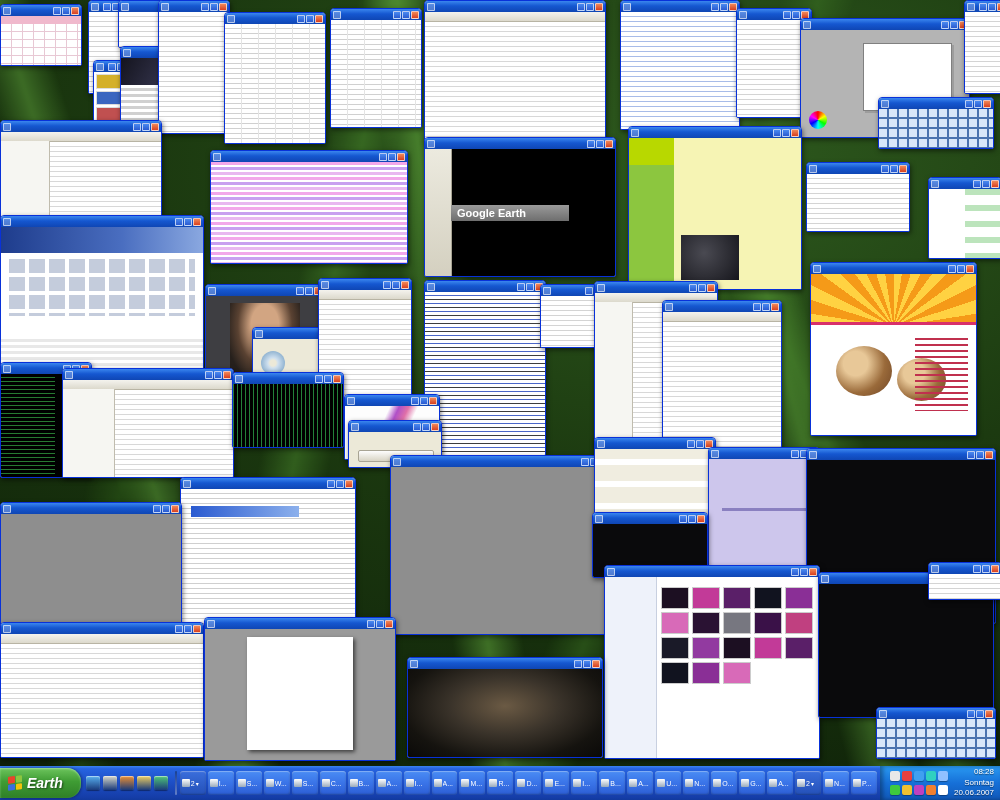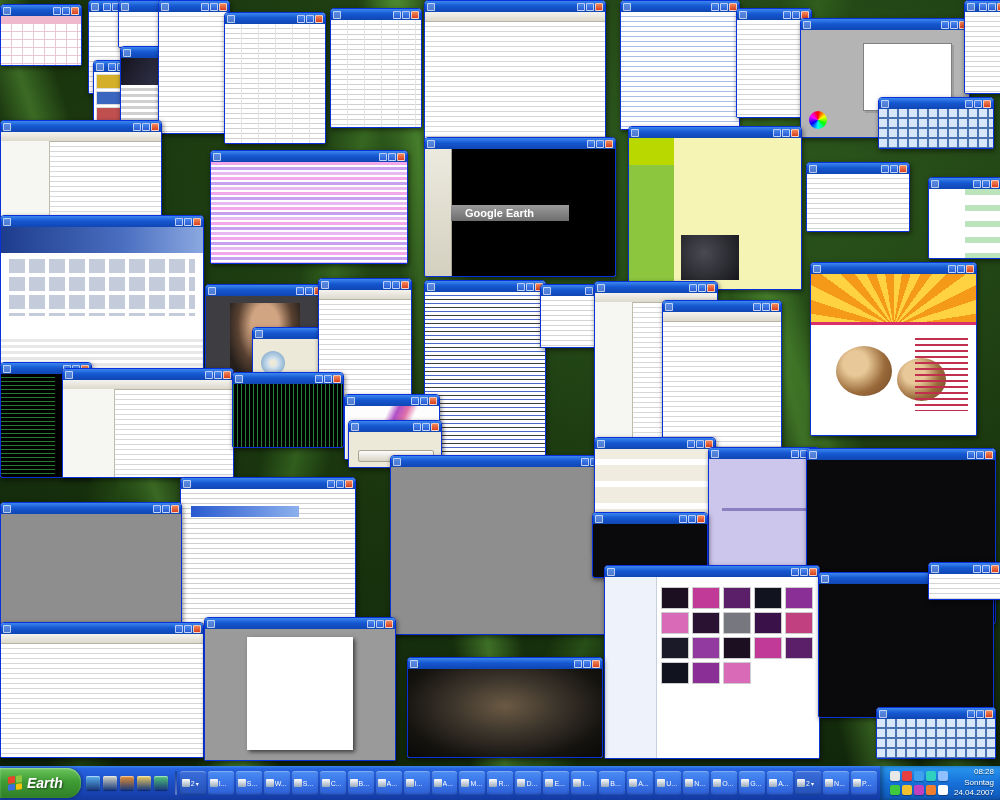--- a/index.html
+++ b/index.html
@@ -28,21 +28,21 @@
   .k-proclist{background:repeating-linear-gradient(180deg,#f2a8ea 0 3px,#ffffff 3px 5px,#c8a0f0 5px 8px,#ffffff 8px 10px,#e8b8f0 10px 13px,#ffffff 13px 15px);}
   .k-filelist,.k-editor,.k-explorer{background:repeating-linear-gradient(180deg,#fff 0 4px,#d8d8d8 4px 5px);}
   .k-filelist::before,.k-editor::before,.k-explorer::before{content:"";position:absolute;left:0;top:0;right:0;height:9px;
     background:linear-gradient(#f4f3ee,#dcd9cc);border-bottom:1px solid #b8b4a4;}
   .k-explorer::after{content:"";position:absolute;left:0;top:9px;bottom:0;width:30%;background:#f6f6f2;border-right:1px solid #c0bcae;}
   .k-terminal{background-color:#000;background-image:repeating-linear-gradient(180deg,transparent 0 3px,rgba(70,220,90,.55) 3px 4px);background-size:60% 100%;background-repeat:no-repeat;}
   .k-matrix{background-color:#000;background-image:repeating-linear-gradient(90deg,rgba(70,255,110,.5) 0 1px,transparent 1px 4px);}
   .k-ge{background:#000;}
   .k-ge::before{content:"";position:absolute;left:0;top:0;bottom:0;width:26px;background:linear-gradient(#eceadf,#d4d0c0);border-right:1px solid #a8a494;}
   .ge-strip{position:absolute;left:26px;top:44%;height:16px;width:62%;background:linear-gradient(#9a9a9a,#6e6e6e);display:flex;align-items:center;}
-  .ge-label{color:#fff;font-weight:bold;font-size:11px;padding-left:14px;}
+  .ge-label{color:#fff;font-weight:bold;font-size:11px;padding-left:6px;}
   .k-siteyellow{background:#f6f4b4;}
   .k-siteyellow::before{content:"";position:absolute;left:0;top:0;bottom:0;width:26%;background:linear-gradient(180deg,#b8d800 0 18%,#8cc63f 18% 100%);}
   .k-siteyellow::after{content:"";position:absolute;left:30%;bottom:6%;width:34%;height:30%;background:radial-gradient(circle at 40% 40%,#4a4a52,#16161c);}
   .k-siteorange{background:#fff;}
   .k-siteorange::before{content:"";position:absolute;left:0;top:0;right:0;height:30%;
     background:repeating-conic-gradient(from 0deg at 50% 110%,#ffd242 0 9deg,#f59a18 9deg 18deg);border-bottom:3px solid #d8306a;}
   .cookie{position:absolute;border-radius:50%;background:radial-gradient(circle at 35% 35%,#e8c898 0 25%,#9a6a3a 60%,#6e4424 100%);}
   .redlines{position:absolute;right:5%;top:40%;width:32%;height:45%;background:repeating-linear-gradient(180deg,#c0304e 0 2px,transparent 2px 6px);}
   .k-ad{background-color:#fff;background-image:repeating-linear-gradient(180deg,#e8e8e8 0 3px,#fff 3px 6px);
     background-position:0 100%;background-size:100% 26%;background-repeat:no-repeat;}
@@ -881,17 +881,17 @@
           <span class="tico" style="background: rgb(64, 160, 240);"></span>
           <span class="tico" style="background: rgb(192, 64, 192);"></span>
           <span class="tico" style="background: rgb(48, 208, 192);"></span>
           <span class="tico" style="background: rgb(240, 128, 48);"></span>
           <span class="tico" style="background: rgb(144, 192, 255);"></span>
           <span class="tico" style="background: rgb(255, 255, 255);"></span>
         </div>
       <div id="clock">
         <div>08:28</div>
         <div>Sonntag</div>
-        <div>24.04.2007</div>
+        <div>20.06.2007</div>
       </div>
     </div>
   </div>
 </div>
 
 </body></html>

